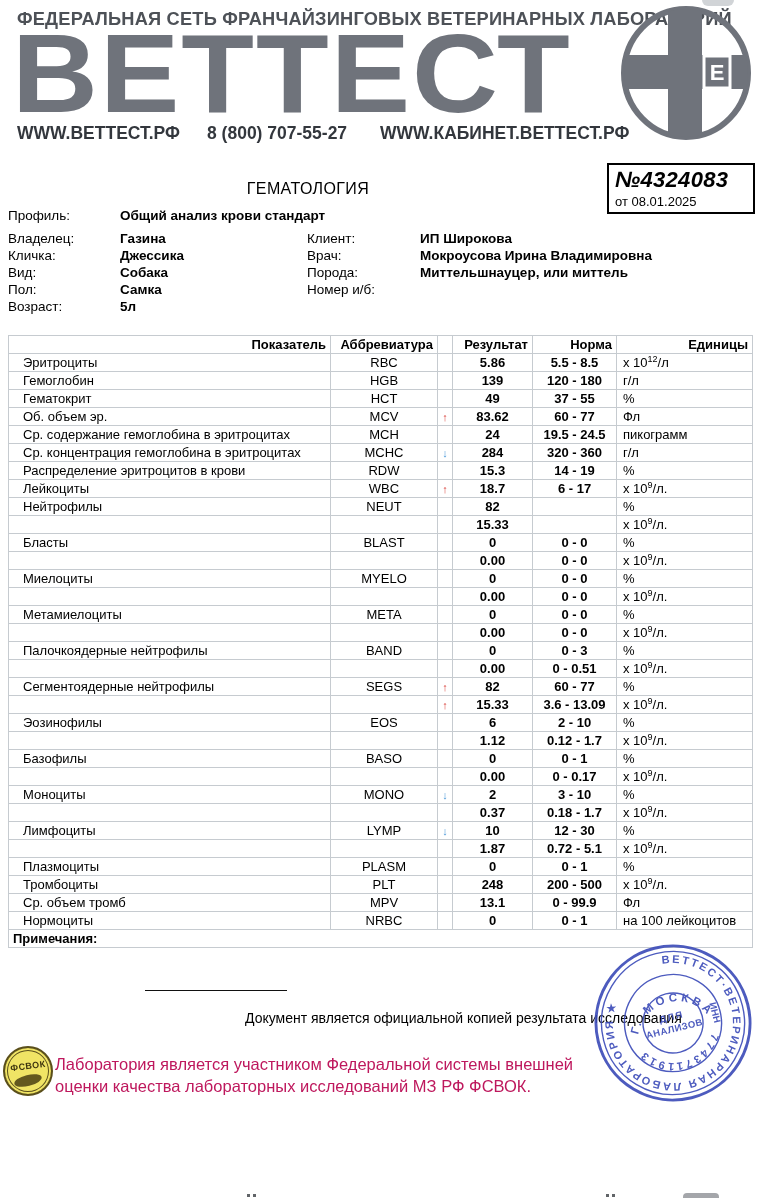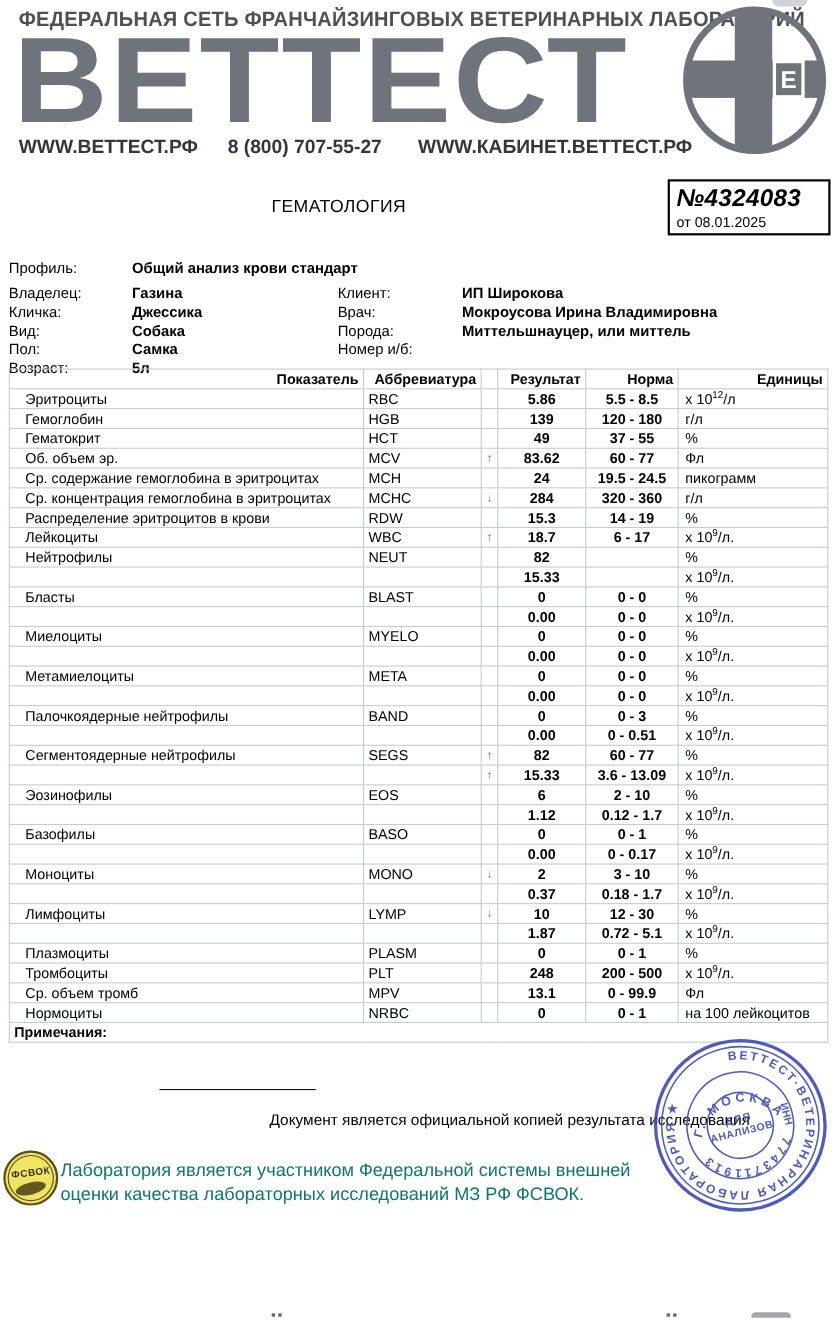--- a/index.html
+++ b/index.html
@@ -23,56 +23,56 @@
   .smudge-tr { position:absolute; left:702px; top:0; width:32px; height:6px; background:#9aa0a6;
                border-radius:0 0 8px 8px; opacity:.45; }
   
   .report-title { position:absolute; left:0; top:180px; width:616px; text-align:center;
                   font-size:16px; letter-spacing:.4px; }
   .num-box { position:absolute; left:607px; top:163px; width:148px; height:51px;
              border:2px solid #000; padding:2px 6px; }
   .num-box .num { font-size:22px; font-weight:800; letter-spacing:.3px;font-style:italic; }
   .num-box .date { font-size:13px; margin-top:1px; }
   
-  .info { position:absolute; left:0; top:236px; width:760px; font-size:13.5px; }
+  .info { position:absolute; left:0; top:208px; width:760px; font-size:13.5px; }
   .info-row { position:relative; height:17px; }
   .info-row.first { margin-bottom:6px; }
   .il  { position:absolute; left:8px; }
   .iv  { position:absolute; left:120px; font-weight:700; }
   .il2 { position:absolute; left:307px; }
   .iv2 { position:absolute; left:420px; font-weight:700; }
   
   .tbl-wrap { position:absolute; left:8px; top:335px; width:744px; }
   table { border-collapse:collapse; table-layout:fixed; width:744px; }
   th,td { border:1px solid #c6cbd0; height:18px; padding:0 4px; font-size:13px; line-height:16px;
           overflow:hidden; white-space:nowrap; }
   th { font-weight:700; text-align:right; }
   td.name  { text-align:left; padding-left:14px; }
-  td.abbr  { }
+  td.abbr  { text-align:center; }
   td.flag  { text-align:center; padding:0; font-size:11px; font-weight:700; }
   td.res   { text-align:center; font-weight:700; }
   td.norm  { text-align:center; font-weight:700; }
   td.units { text-align:left; padding-left:6px; }
   td.units sup { font-size:9px; line-height:0;text-align:center; }
   td.notes { font-weight:700; text-align:left; padding-left:4px; }
   
   .sig { position:absolute; left:137px; top:977px; font-size:15px; white-space:nowrap; }
   .sig-line { display:inline-block; width:142px; border-bottom:1.5px solid #111;
               height:14px; margin-left:8px; vertical-align:baseline; }
   .official { position:absolute; left:245px; top:1010px; font-size:14px; font-weight:400; }
   .fsvok-logo { position:absolute; left:3px; top:1046px; width:50px; height:50px; border-radius:50%;
                 background:#f0e465; border:2px solid #5a4f1b;
                 box-shadow:inset 0 0 0 2px #f0e465, inset 0 0 0 3px #5a4f1b; }
   .fsvok-logo .t { position:absolute; left:0; top:13px; width:100%; text-align:center;
                    font-size:9px; font-weight:800; color:#3c330e; letter-spacing:.5px;
                    transform:rotate(-7deg); }
   .fsvok-logo .blob { position:absolute; left:9px; top:27px; width:28px; height:11px;
                       background:#4a3f12; border-radius:50%; transform:rotate(-14deg); opacity:.85; }
   .fsvok-text { position:absolute; left:55px; top:1053px; font-size:16.5px; line-height:22px;
-                color:#0f766e; }
+                color:#be185d; }
   .stamp { position:absolute; left:591px; top:941px; transform:rotate(-14deg); opacity:.9; }
   
   .mark { position:absolute; background:#3a3d42; opacity:.8; }
   .m1a { left:247px; top:1194px; width:3px; height:3px; }
   .m1b { left:253px; top:1194px; width:3px; height:3px; }
   .m2a { left:606px; top:1194px; width:3px; height:3px; }
   .m2b { left:612px; top:1194px; width:3px; height:3px; }
   .m3  { left:683px; top:1193px; width:36px; height:5px; background:#85888d; border-radius:4px 4px 0 0; opacity:.75; }
 </style>
 </head>

